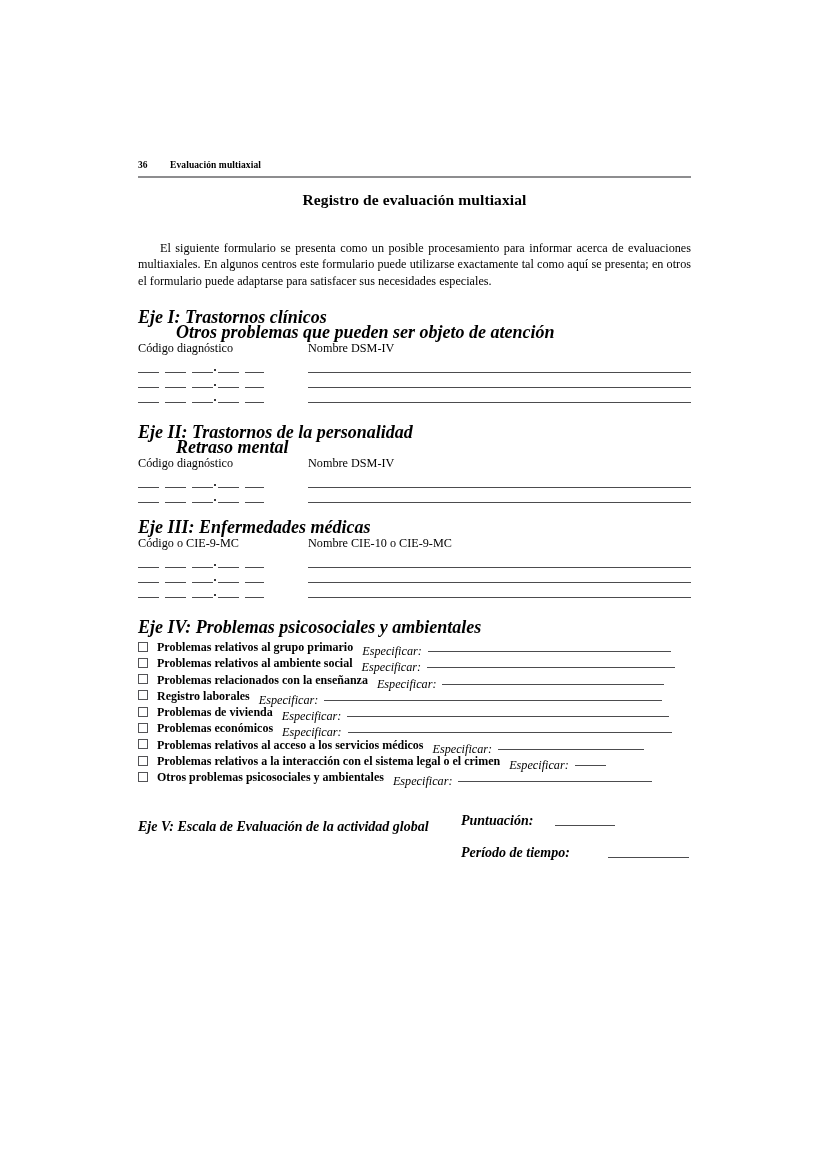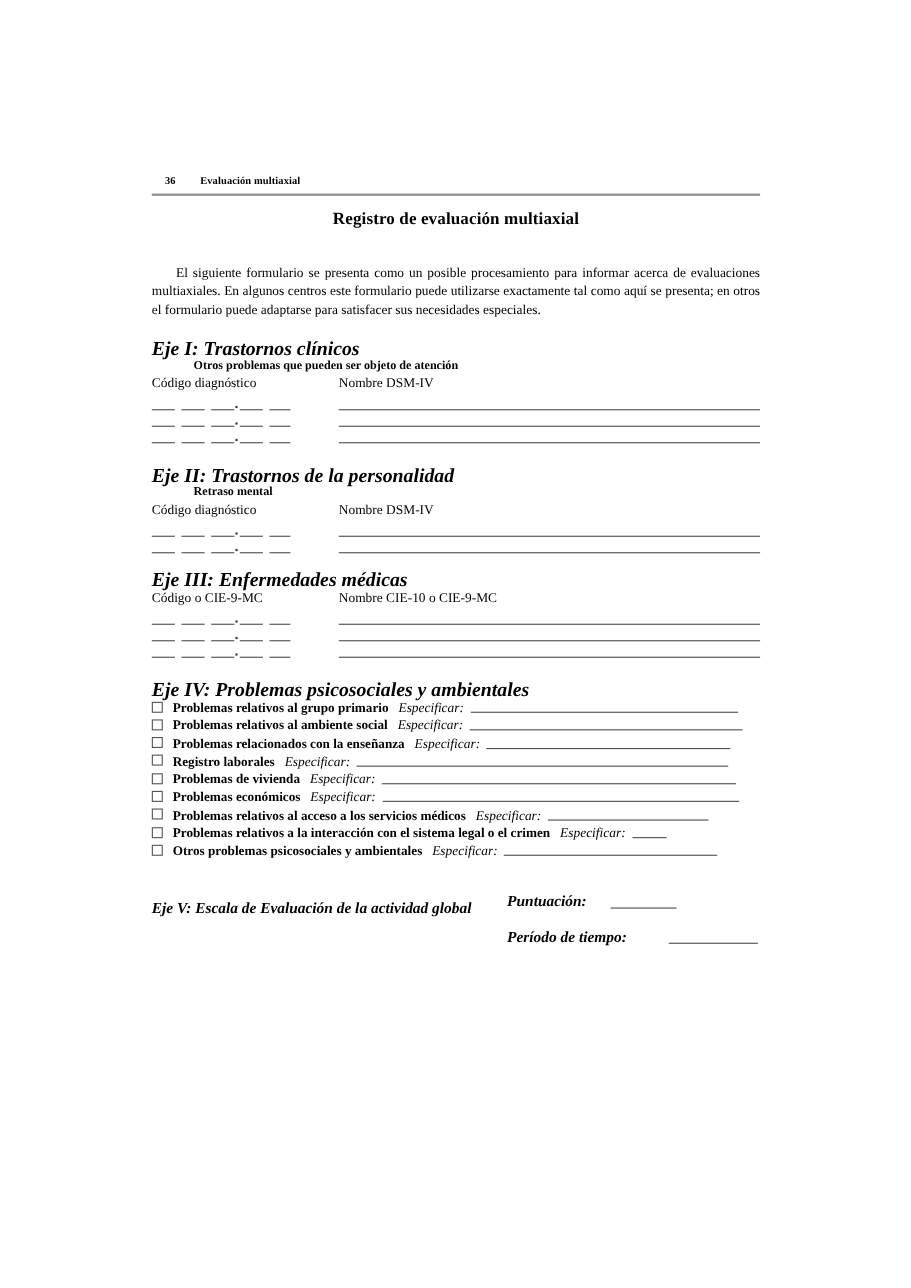--- a/index.html
+++ b/index.html
@@ -29,21 +29,20 @@
     top: 160px;
     left: 0;
     width: 553px;
     font-size: 9.5px;
     font-weight: bold;
     letter-spacing: 0.1px;
   }
   .runhead .folio {
     display: inline-block;
     width: 32px;
-    margin-left: 12px;
   }
   .runhead .rh-title {
     display: inline-block;
   }
   .rule {
     position: absolute;
     top: 176px;
     left: 0;
     width: 553px;
     height: 2px;
@@ -82,22 +81,23 @@
     width: 553px;
   }
   .axis-title {
     font-size: 18px;
     font-weight: bold;
     font-style: italic;
     line-height: 15px;
     white-space: nowrap;
   }
   .axis-sub {
-    font-size: 11px;
-    font-weight: bold;
+    font-size: 18px;
+    font-weight: bold;
+    font-style: italic;
     line-height: 15px;
     padding-left: 38px;
     white-space: nowrap;
   }
   .col-heads {
     font-size: 12.2px;
     line-height: 17px;
     position: relative;
     height: 17px;
   }
@@ -194,20 +194,21 @@
     font-size: 12px;
     font-weight: bold;
     vertical-align: middle;
   }
   .espec {
     display: inline-block;
     font-size: 12.2px;
     font-style: italic;
     vertical-align: middle;
     margin-left: 9px;
+    margin-top: 8px;
   }
   .espec-line {
     display: inline-block;
     vertical-align: middle;
     height: 1px;
     background: #4c4c4e;
     margin-left: 6px;
     position: relative;
     top: 4px;
   }

